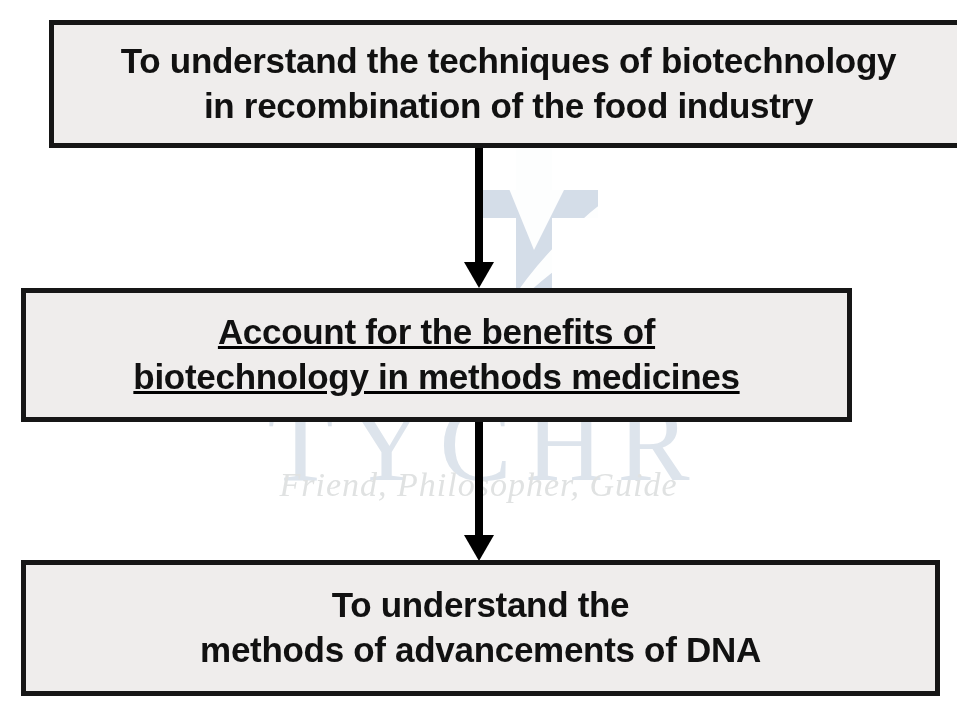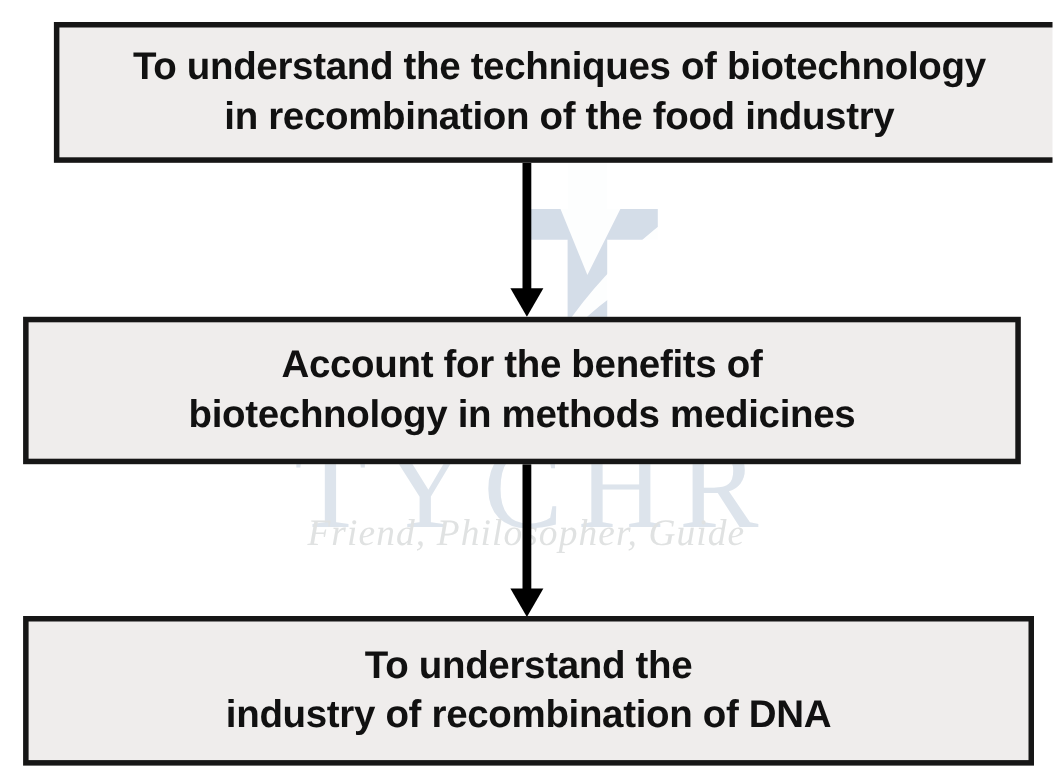--- a/index.html
+++ b/index.html
@@ -76,21 +76,21 @@
     color: #111111;
     font-weight: bold;
     font-size: 35px;
     line-height: 1.28;
     letter-spacing: -0.3px;
     padding: 0 10px;
   }
   .box-text .ln { display: block; }
 
   #box-1 { left: 21px; top: 20px;  width: 919px; height: 128px; margin-left: 28px; }
-  #box-2 { left: 21px; top: 288px; width: 907px; height: 134px; }
+  #box-2 { left: 21px; top: 288px; width: 831px; height: 134px; text-decoration: underline; }
   #box-3 { left: 21px; top: 560px; width: 919px; height: 136px; }
 
   
   .arrow {
     position: absolute;
     z-index: 2;
   }
   .arrow .shaft {
     position: absolute;
     left: 50%;
@@ -161,17 +161,17 @@
   </div>
 
   <div class="arrow" id="arrow-2">
     <div class="shaft"></div>
     <div class="head"></div>
   </div>
 
   <div class="box" id="box-3">
     <div class="box-text">
       <span class="ln">To understand the</span>
-      <span class="ln">industry of recombination of DNA</span>
+      <span class="ln">methods of advancements of DNA</span>
     </div>
   </div>
 
 </div>
 
 </body></html>

